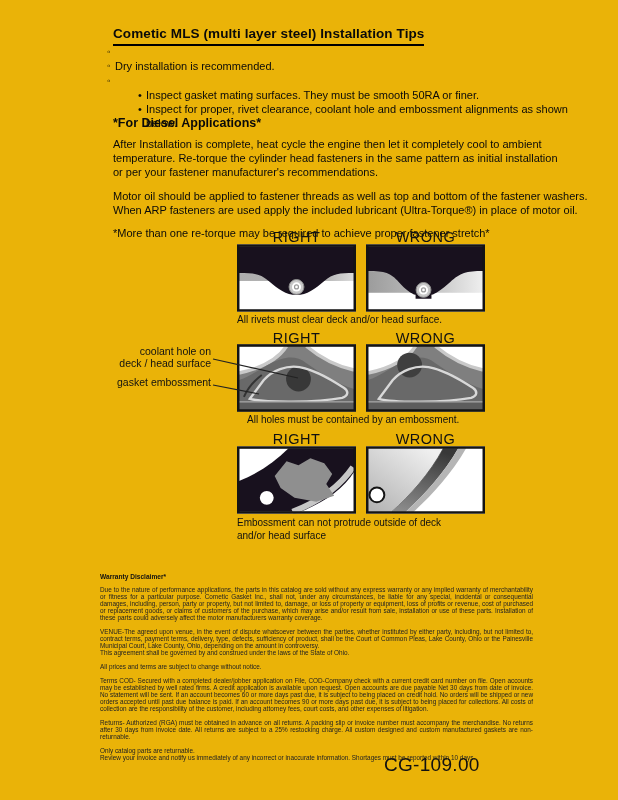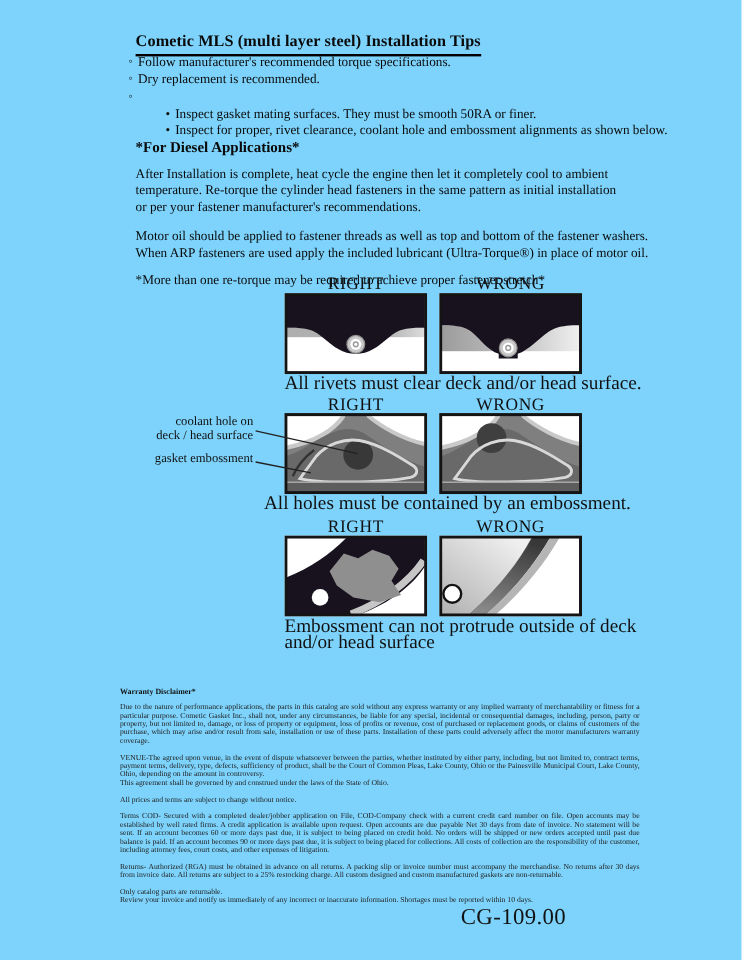--- a/index.html
+++ b/index.html
@@ -1,58 +1,57 @@
 <!DOCTYPE html>
 <html><head>
 <meta charset="utf-8">
 <style>
   html,body{margin:0;padding:0;background:#ffffff;}
-  .page{position:relative;width:618px;height:800px;background:#7dd3fc;overflow:hidden;
-        font-family:Liberation Serif, serif;color:#0a0a0a;}
+  .page{position:relative;width:618px;height:800px;background:#eab308;overflow:hidden;
+        font-family:Liberation Sans, sans-serif;color:#0a0a0a;}
   .abs{position:absolute;}
   
   .title{left:113px;top:26px;font-size:13.5px;font-weight:bold;
          border-bottom:2px solid #000;padding-bottom:3px;letter-spacing:.1px;}
   
   .bullets{left:107px;top:45px;font-size:11px;line-height:14.3px;width:480px;}
   .b{display:flex;}
   .b .m{width:8px;flex:0 0 8px;font-size:10px;}
   .b.sub{margin-left:31px;}
   .b.sub .m{width:8px;flex:0 0 8px;font-size:11px;}
   
   .diesel{left:113px;top:116px;width:478px;}
   .diesel h2{margin:0 0 7px 0;font-size:12.5px;font-weight:bold;}
   .diesel p{margin:0 0 9px 0;font-size:11px;line-height:14.2px;white-space:pre-line;}
   
   .dlabel{width:119px;text-align:center;font-size:14.5px;letter-spacing:.5px;color:#111;}
-  .caption{font-size:16px;color:#111;white-space:pre-line;line-height:12.5px;}
+  .caption{font-size:10px;color:#111;white-space:pre-line;line-height:12.5px;}
   .sidelabel{width:116px;text-align:right;font-size:10.5px;line-height:11.5px;white-space:pre-line;color:#111;}
   .dimg{width:119px;height:68px;display:block;}
   .leader{pointer-events:none;}
   
   .legal{left:100px;top:573px;width:433px;font-size:6.4px;line-height:7px;color:#222;}
   .legal h3{margin:0 0 6px 0;font-size:6.6px;font-weight:bold;color:#111;}
   .legal p{margin:0 0 7px 0;text-align:justify;white-space:pre-line;}
   .code{left:384px;top:754px;font-size:19px;letter-spacing:.3px;color:#111;}
 </style>
 </head>
 <body>
 
 <div class="page">
 
   <div class="abs title">Cometic MLS (multi layer steel) Installation Tips</div>
 
   <div class="abs bullets">
     <div class="b">
       <span class="m">◦</span>
-      <span>Follow manufacturer's recommended torque specifications.</span>
     </div>
     <div class="b">
       <span class="m">◦</span>
-      <span>Dry replacement is recommended.</span>
+      <span>Dry installation is recommended.</span>
     </div>
     <div class="b">
       <span class="m">◦</span>
     </div>
     <div class="b sub">
       <span class="m">•</span>
       <span>Inspect gasket mating surfaces.  They must be smooth 50RA or finer.</span>
     </div>
     <div class="b sub">
       <span class="m">•</span>
@@ -148,21 +147,21 @@
     <rect x="2" y="58" width="116" height="8" fill="#5d5d5d"></rect>
     <path d="M2 58 H118" stroke="#a8a8a8" stroke-width="1.3"></path>
     <rect x="1.25" y="1.25" width="117.5" height="65.5" fill="none" stroke="#141414" stroke-width="2.5"></rect>
   </svg>
 
   <svg class="abs leader" style="left:110px;top:340px;" width="200" height="65" viewBox="0 0 200 65">
     <line x1="103" y1="19" x2="188" y2="38" stroke="#222222" stroke-width="1.1"></line>
     <line x1="103" y1="45" x2="149" y2="54" stroke="#222222" stroke-width="1.1"></line>
   </svg>
 
-  <div class="abs caption" style="left:220px;top:414px;">All holes must be contained by an embossment.</div>
+  <div class="abs caption" style="left:247px;top:414px;">All holes must be contained by an embossment.</div>
 
   <div class="abs dlabel" style="left:237px;top:431px;">RIGHT</div>
   <div class="abs dlabel" style="left:366px;top:431px;">WRONG</div>
 
   <svg class="abs dimg" style="left:237px;top:446px;" viewBox="0 0 120 68">
     <rect x="0" y="0" width="120" height="68" fill="#ffffff"></rect>
     <rect x="2" y="2" width="116" height="64" fill="#18111e"></rect>
     <path d="M2 2 L52 2 C38 16 22 27 2 35 Z" fill="#ffffff"></path>
     <path d="M64 66 C88 57 108 42 118 26 L118 66 Z" fill="#ffffff"></path>
     <path d="M56 66 C82 56 104 40 117 21" fill="none" stroke="#c6c6c6" stroke-width="6"></path>

